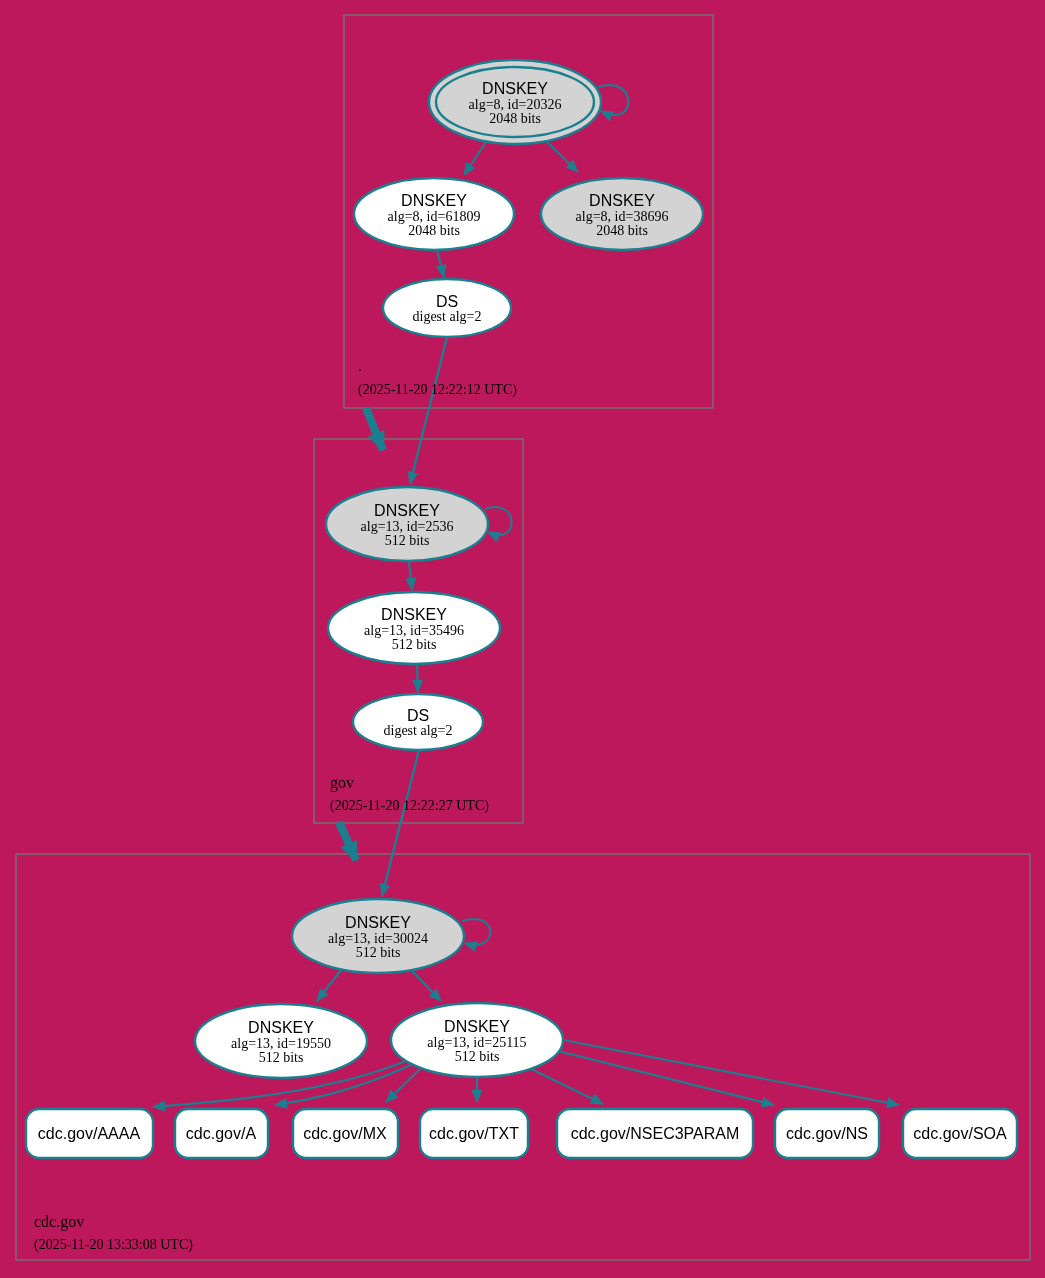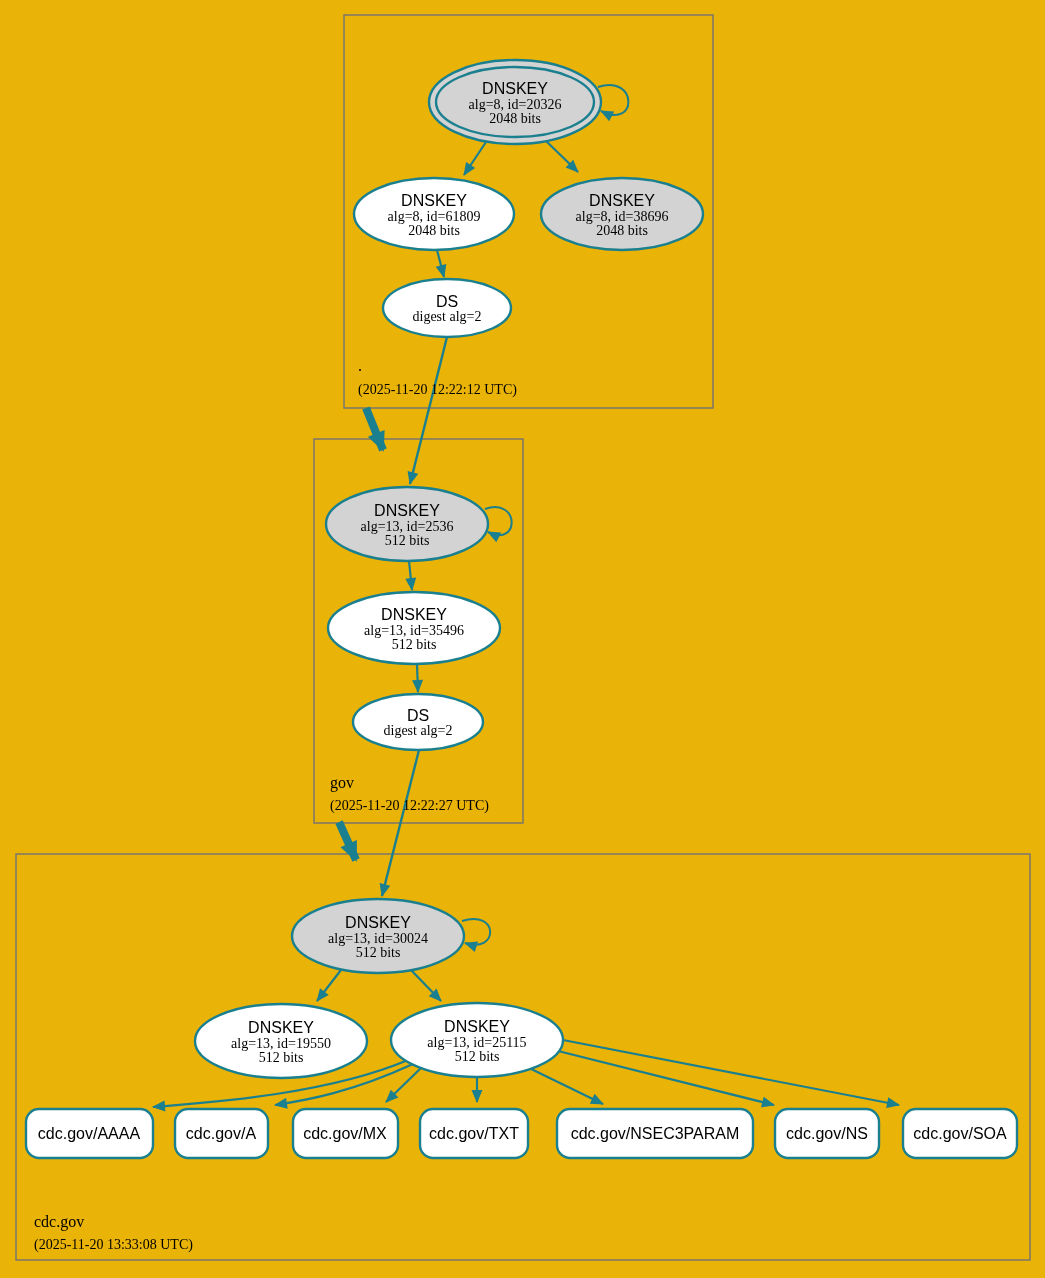--- a/index.html
+++ b/index.html
@@ -7,21 +7,21 @@
     padding: 0;
     background: #ffffff;
     width: 1045px;
     height: 1278px;
     font-family: "Liberation Serif", serif;
   }
   .canvas-wrap {
     position: relative;
     width: 1045px;
     height: 1278px;
-    background: #eab308;
+    background: #be185d;
     overflow: hidden;
   }
   svg { display: block; }
 
   .zone-box {
     fill: none;
     stroke: #737373;
     stroke-width: 1.4;
   }
   .zone-name {

